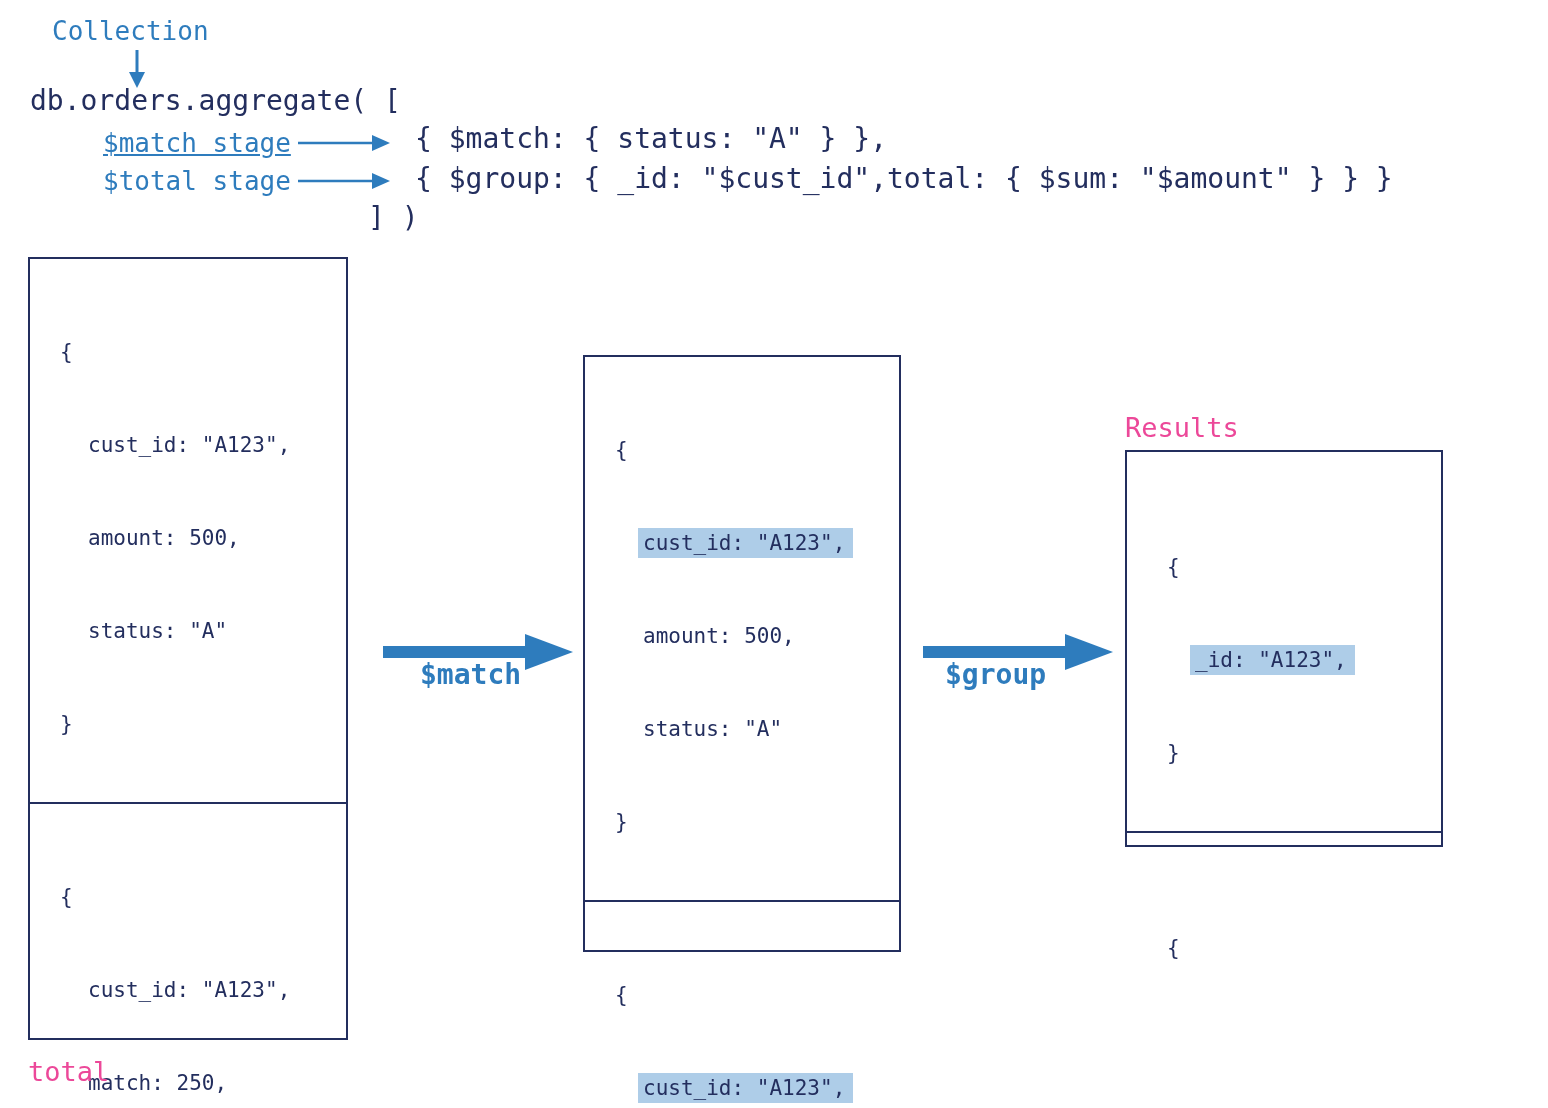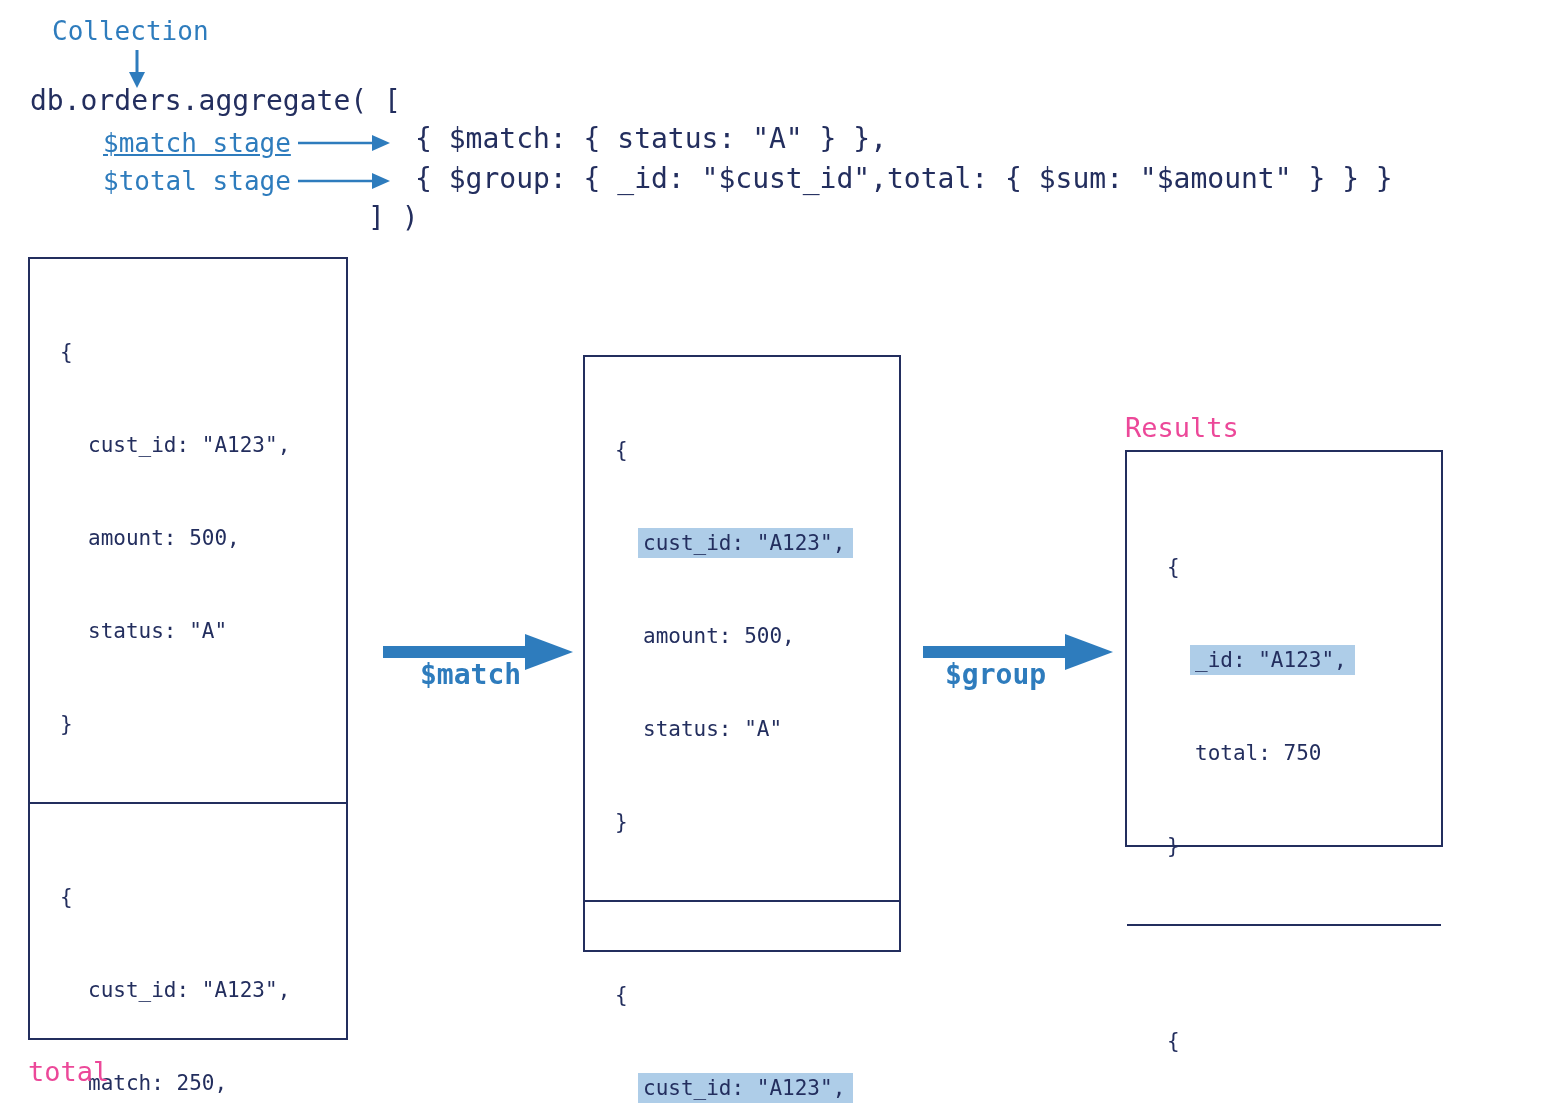--- a/index.html
+++ b/index.html
@@ -121,21 +121,20 @@
   <div class="abs arrow-label blue" style="left:945px; top:658px;text-align:right;">$group</div>
 
   <div class="abs box-caption" style="left:1125px; top:412px; width:318px;">Results</div>
 
   <div class="box results-box" style="left:1125px; top:450px; width:318px; height:397px;">
 
     <div class="cell">
       <div class="doc">
         <div class="line">{</div>
         <div class="line ind"><span class="hl" data-hl="blue">_id: "A123",</span></div>
-        <div class="line ind">total: 750</div>
         <div class="line">}</div>
       </div>
     </div>
 
     <div class="cell">
       <div class="doc">
         <div class="line">{</div>
         
         
         

